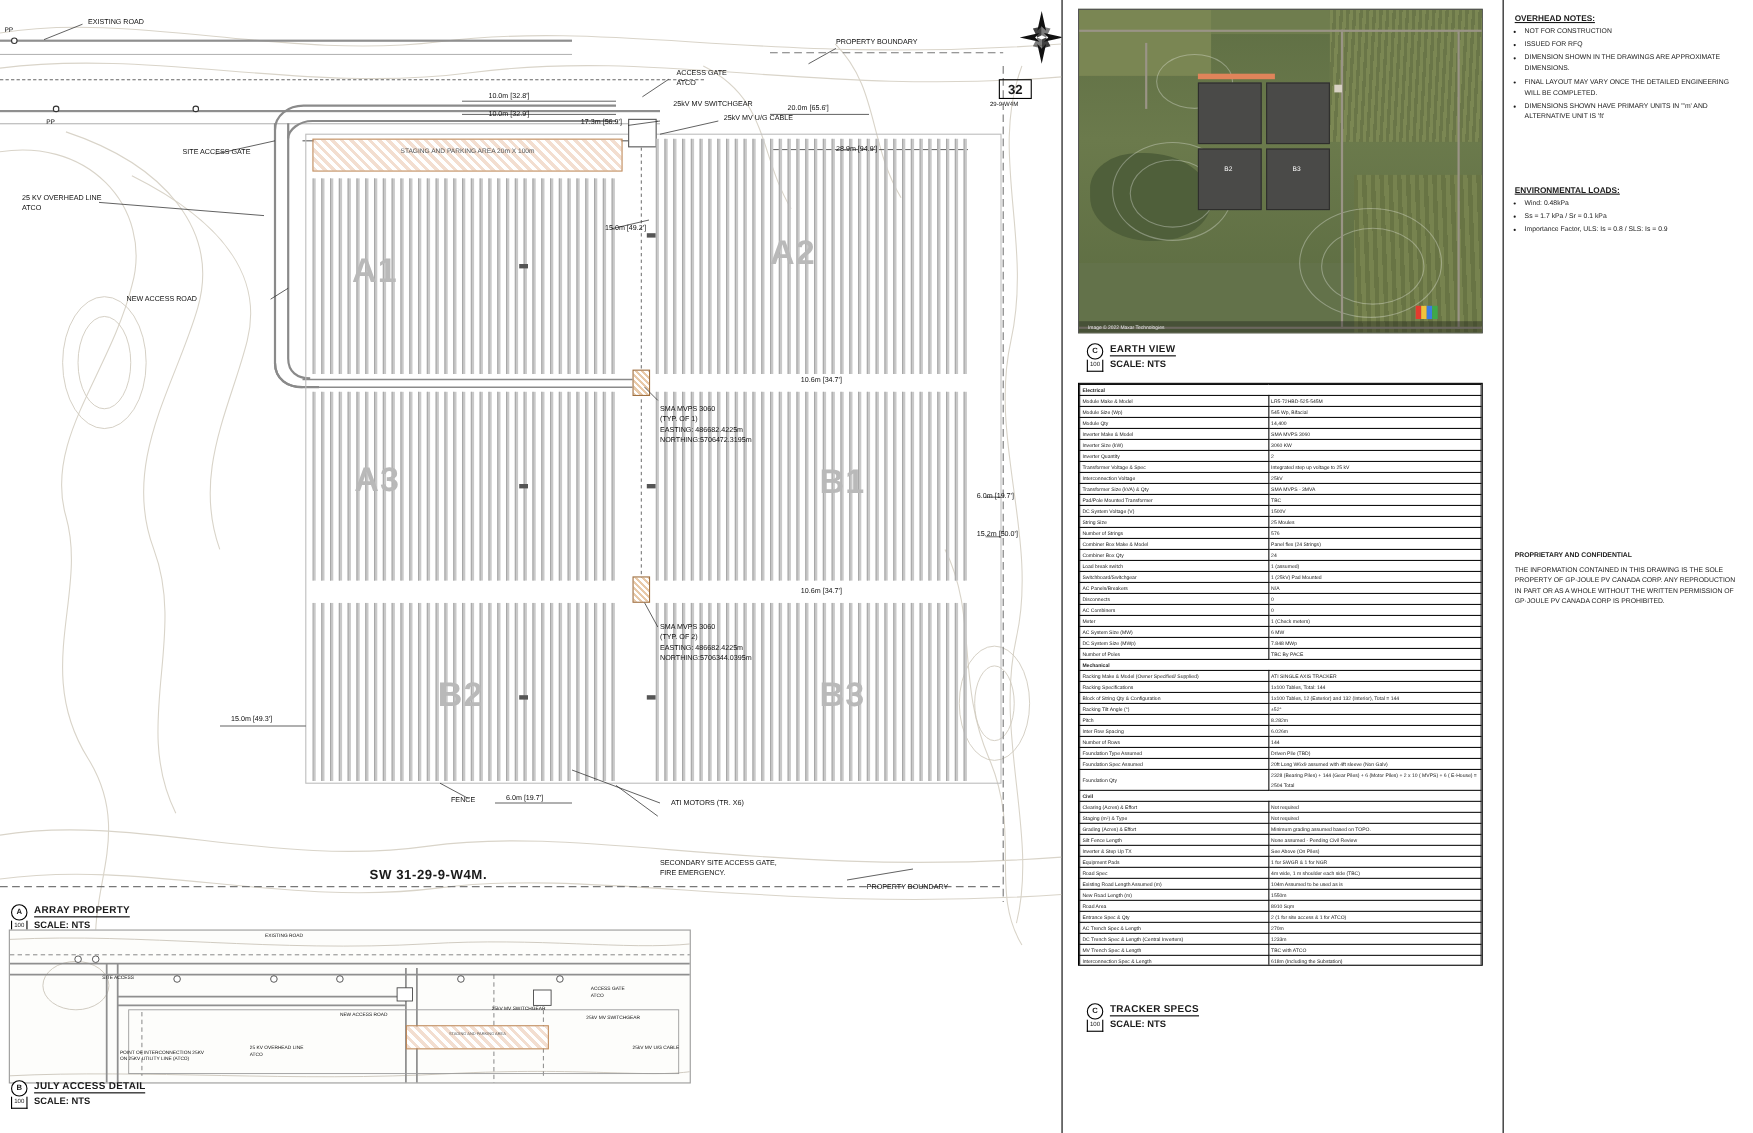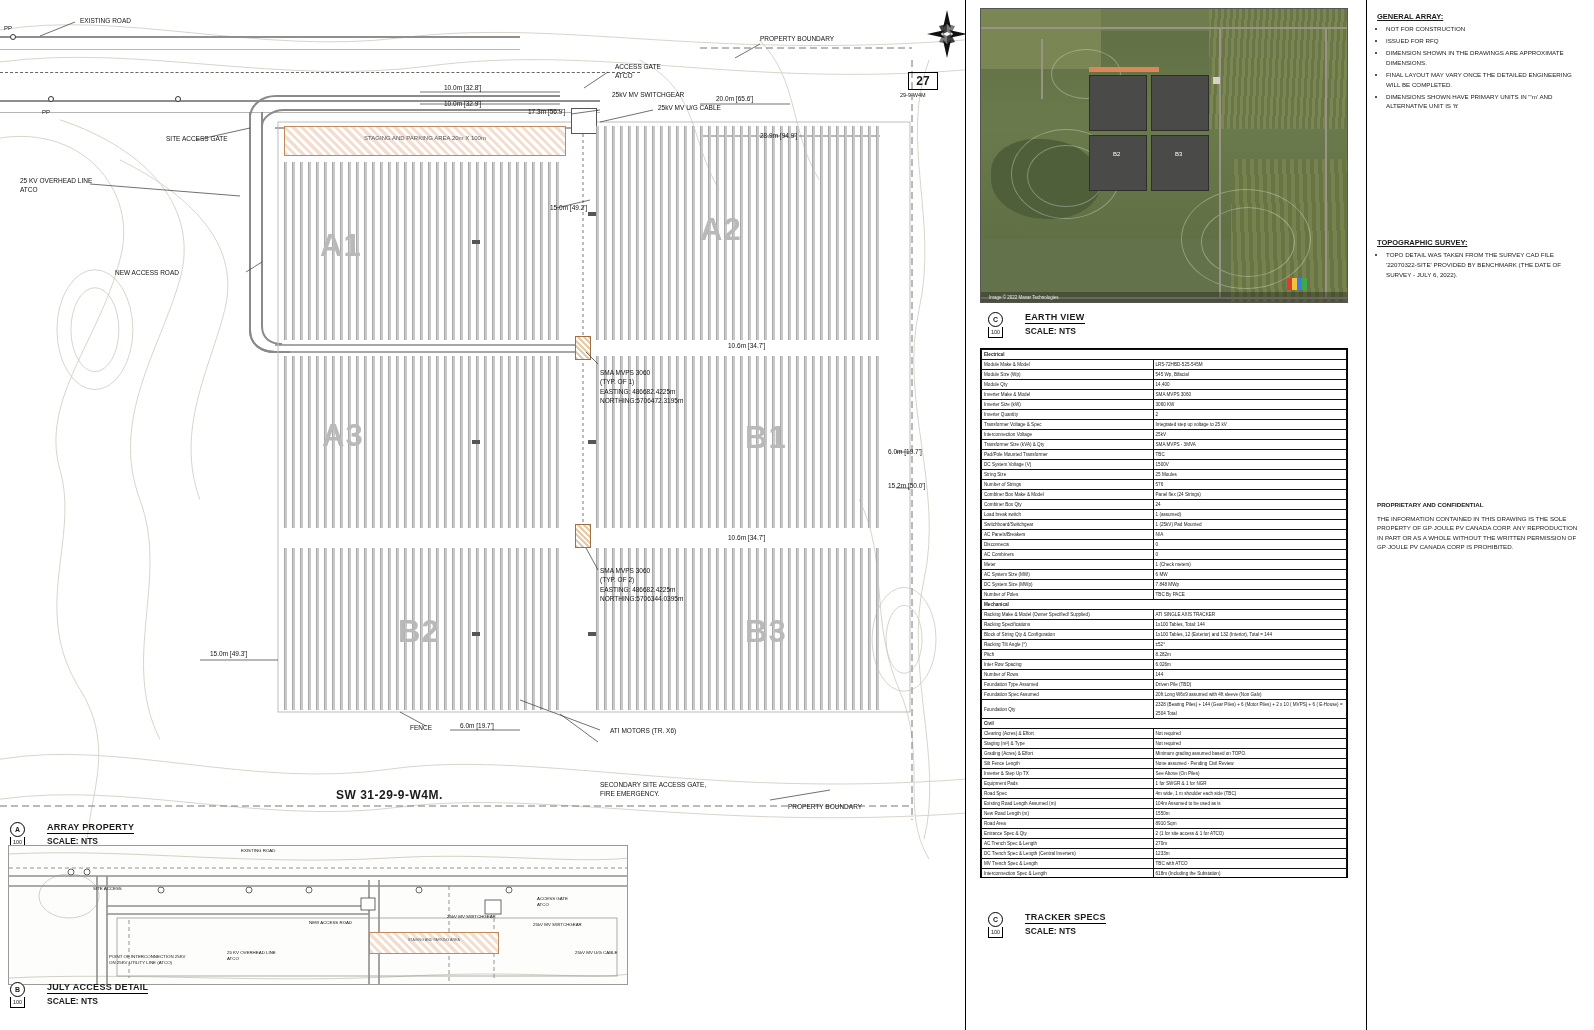--- a/index.html
+++ b/index.html
@@ -62,21 +62,21 @@
     border: 1px solid #333; background: #fff;
   }
   .sw-title {
     position: absolute; font-size: 12px; font-weight: bold; letter-spacing: .5px;
   }
 
   
   #compass { position: absolute; left: 925px; top: 8px; width: 44px; height: 52px; }
 
   
-  .callout { position: absolute; display: flex; align-items: flex-start; gap: 16px; }
+  .callout { position: absolute; display: flex; align-items: flex-start; }
   .callout .bub {
     width: 15px; height: 15px; border-radius: 50%; border: 1px solid #000;
     font-size: 7px; display: flex; align-items: center; justify-content: center;
     background: #fff; font-weight: bold;
   }
   .callout .bub2 {
     width: 15px; height: 11px; border: 1px solid #000; border-top: none;
     font-size: 5.5px; display: flex; align-items: center; justify-content: center;
     background: #fff;
   }
@@ -515,21 +515,21 @@
     <div class="dimtxt" style="left:716px; top:95px;">20.0m [65.6']</div>
     <div class="dimtxt" style="left:760px; top:132px;">28.9m [94.9']</div>
     <div class="dimtxt" style="left:550px; top:204px;">15.0m [49.2']</div>
     <div class="dimtxt" style="left:728px; top:342px;">10.6m [34.7']</div>
     <div class="dimtxt" style="left:728px; top:534px;">10.6m [34.7']</div>
     <div class="dimtxt" style="left:888px; top:448px;">6.0m [19.7']</div>
     <div class="dimtxt" style="left:888px; top:482px;">15.2m [50.0']</div>
     <div class="dimtxt" style="left:210px; top:650px;">15.0m [49.3']</div>
     <div class="dimtxt" style="left:460px; top:722px;">6.0m [19.7']</div>
 
-    <div style="position:absolute;left:908px;top:72px;width:30px;height:18px;border:1px solid #000;display:flex;align-items:center;justify-content:center;font-size:12px;font-weight:bold;">27</div>
+    <div style="position:absolute;left:908px;top:72px;width:30px;height:18px;border:1px solid #000;display:flex;align-items:center;justify-content:center;font-size:12px;font-weight:bold;">32</div>
     <div class="dimtxt" style="left:900px; top:92px; font-size:5.5px;">29-9-W4M</div>
 
     <svg id="compass" viewBox="0 0 44 52">
       <g fill="#111">
         <polygon points="22,2 26,20 22,16 18,20"></polygon>
         <polygon points="22,50 18,32 22,36 26,32"></polygon>
         <polygon points="2,26 20,22 16,26 20,30"></polygon>
         <polygon points="42,26 24,30 28,26 24,22"></polygon>
         <polygon points="22,16 30,18 26,26 22,24" opacity=".55"></polygon>
         <polygon points="22,16 14,18 18,26 22,24" opacity=".8"></polygon>
@@ -888,37 +888,39 @@
     </div>
     <div class="txt">
       <div class="t1">TRACKER SPECS</div>
       <div class="t2">SCALE: NTS</div>
     </div>
   </div>
 
   <div id="right-col">
 
     <div style="position:absolute;left:10px;top:12px;width:208px">
-      <div class="rc-h">GENERAL ARRAY:</div>
+      <div class="rc-h">OVERHEAD NOTES:</div>
       <ul class="rc-list" id="gn-list">
           <li>NOT FOR CONSTRUCTION</li>
           <li>ISSUED FOR RFQ</li>
           <li>DIMENSION SHOWN IN THE DRAWINGS ARE APPROXIMATE DIMENSIONS.</li>
           <li>FINAL LAYOUT MAY VARY ONCE THE DETAILED ENGINEERING WILL BE COMPLETED.</li>
           <li>DIMENSIONS SHOWN HAVE PRIMARY UNITS IN "'m' AND ALTERNATIVE UNIT IS 'ft'</li>
         </ul>
     </div>
 
-
-    <div style="position:absolute;left:10px;top:238px;width:208px">
-      <div class="rc-h">TOPOGRAPHIC SURVEY:</div>
-      <ul class="rc-list" id="ts-list">
-          <li>TOPO DETAIL WAS TAKEN FROM THE SURVEY CAD FILE '22070322-SITE' PROVIDED BY BENCHMARK (THE DATE OF SURVEY - JULY 6, 2022).</li>
+    <div style="position:absolute;left:10px;top:168px;width:208px">
+      <div class="rc-h">ENVIRONMENTAL LOADS:</div>
+      <ul class="rc-list" id="el-list">
+          <li>Wind: 0.48kPa</li>
+          <li>Ss = 1.7 kPa / Sr = 0.1 kPa</li>
+          <li>Importance Factor, ULS: Is = 0.8 / SLS: Is = 0.9</li>
         </ul>
     </div>
+
 
     <div style="position:absolute;left:10px;top:500px;width:208px">
       <div class="rc-p" style="font-weight:bold">PROPRIETARY AND CONFIDENTIAL</div>
       <div class="rc-p" style="margin-top:4px">THE INFORMATION CONTAINED IN THIS DRAWING IS THE SOLE PROPERTY OF GP·JOULE PV CANADA CORP. ANY REPRODUCTION IN PART OR AS A WHOLE WITHOUT THE WRITTEN PERMISSION OF GP·JOULE PV CANADA CORP IS PROHIBITED.</div>
     </div>
 
     <div style="position:absolute;left:1374px;top:673px;"></div>
 
   </div>
 </div>

